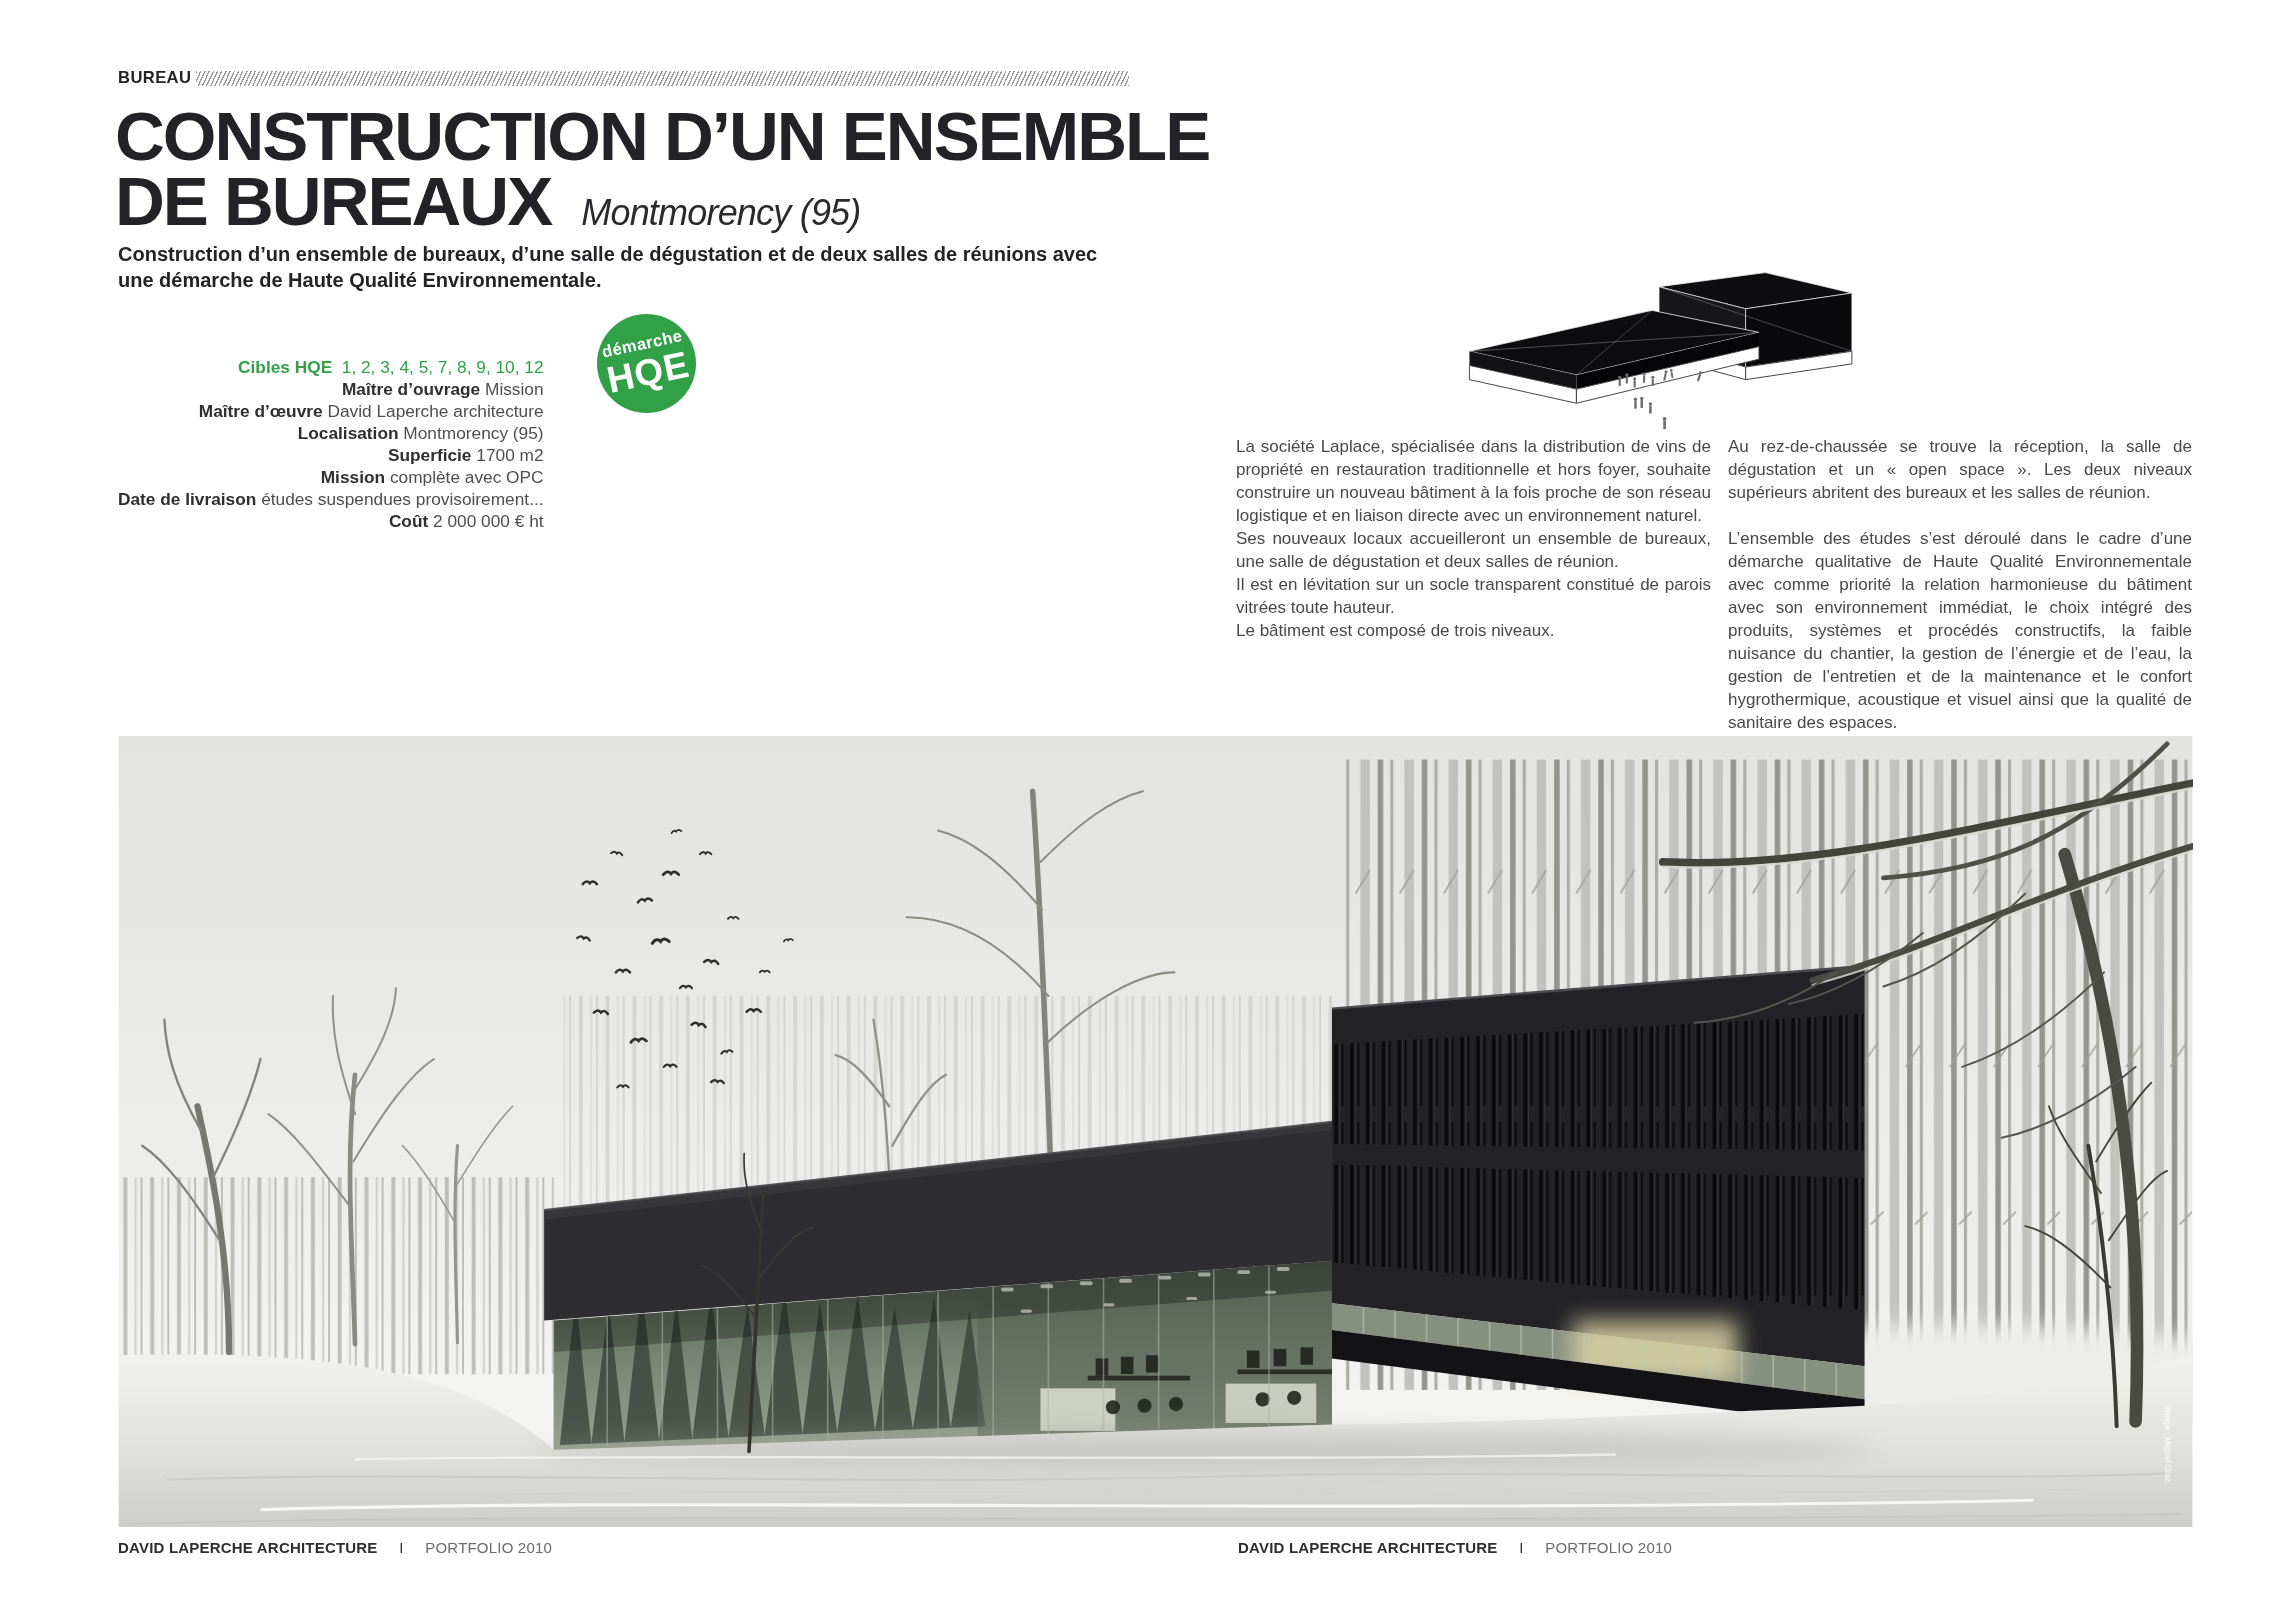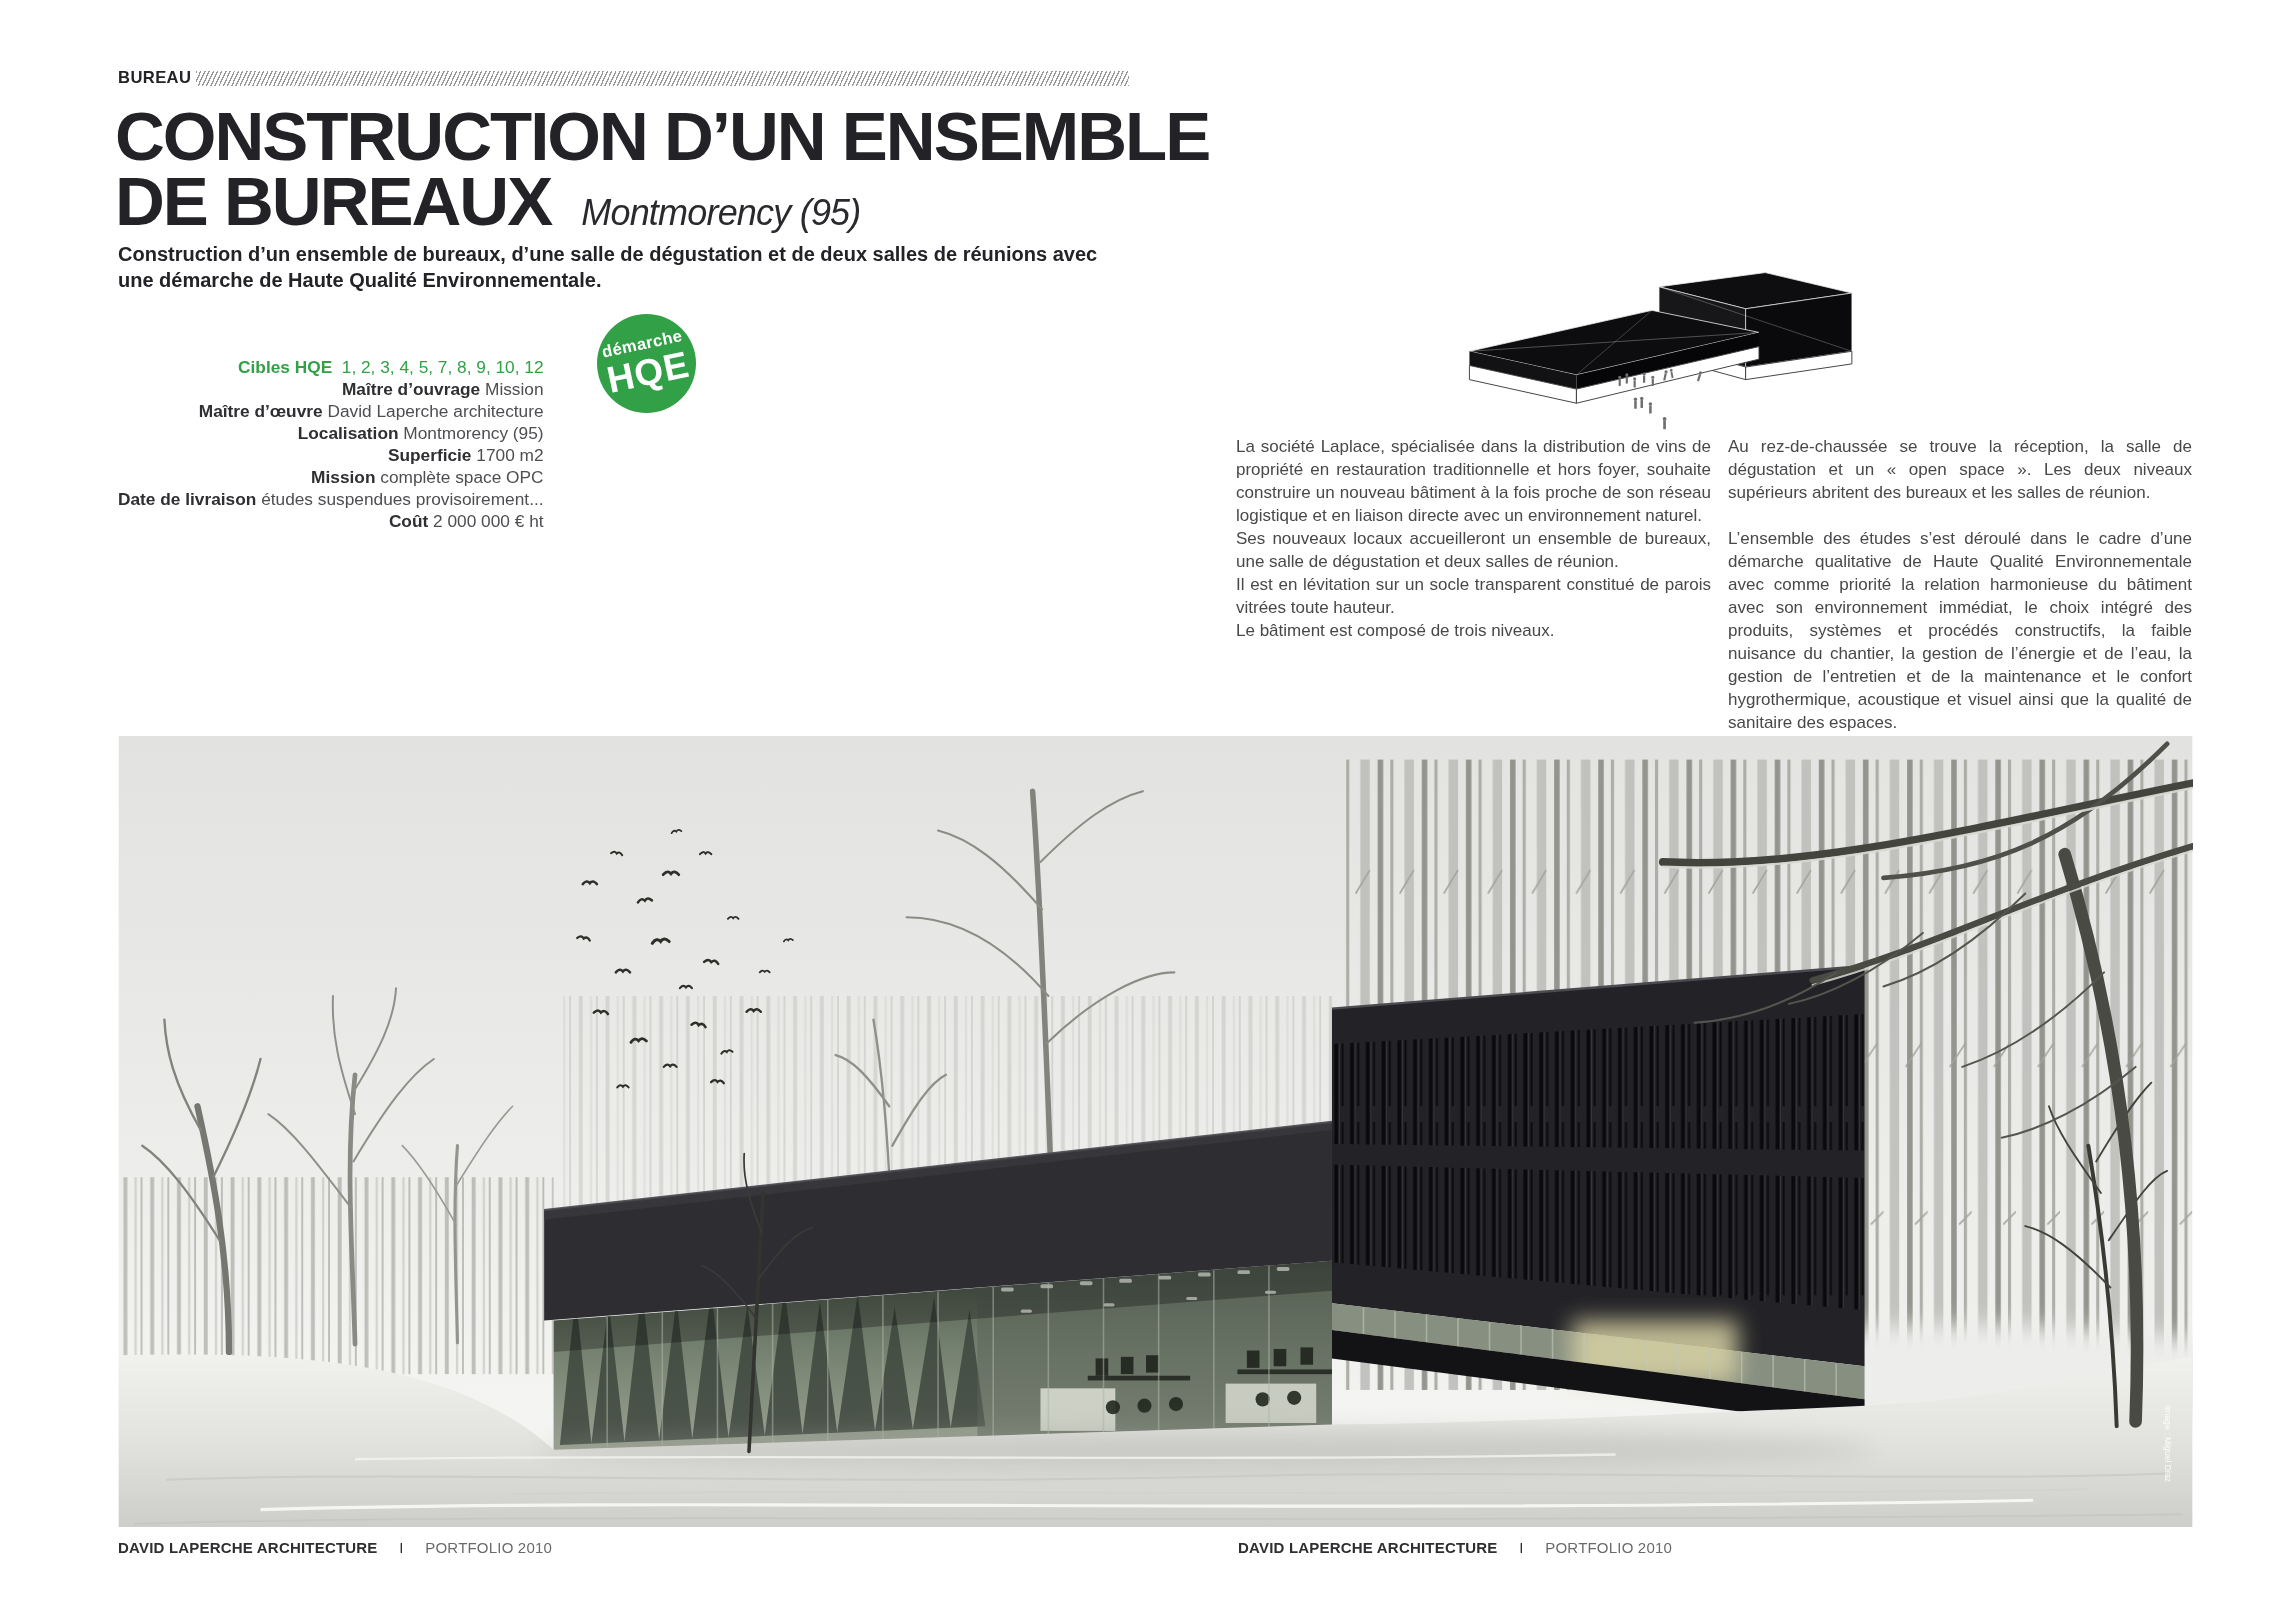--- a/index.html
+++ b/index.html
@@ -73,21 +73,21 @@
 
   <div class="details">
     <div class="hqe-line">
       <span class="lbl">Cibles HQE</span>&nbsp;
       <span>1, 2, 3, 4, 5, 7, 8, 9, 10, 12</span>
     </div>
     <div><span class="lbl">Maître d’ouvrage</span> <span>Mission</span></div>
     <div><span class="lbl">Maître d’œuvre</span> <span>David Laperche architecture</span></div>
     <div><span class="lbl">Localisation</span> <span>Montmorency (95)</span></div>
     <div><span class="lbl">Superficie</span> <span>1700 m2</span></div>
-    <div><span class="lbl">Mission</span> <span>complète space OPC</span></div>
+    <div><span class="lbl">Mission</span> <span>complète avec OPC</span></div>
     <div><span class="lbl">Date de livraison</span> <span>études suspendues provisoirement...</span></div>
     <div><span class="lbl">Coût</span> <span>2 000 000 € ht</span></div>
   </div>
 
   <div class="badge">
     <div class="badge-inner">
       <div class="badge-top">démarche</div>
       <div class="badge-main">HQE</div>
     </div>
   </div>

